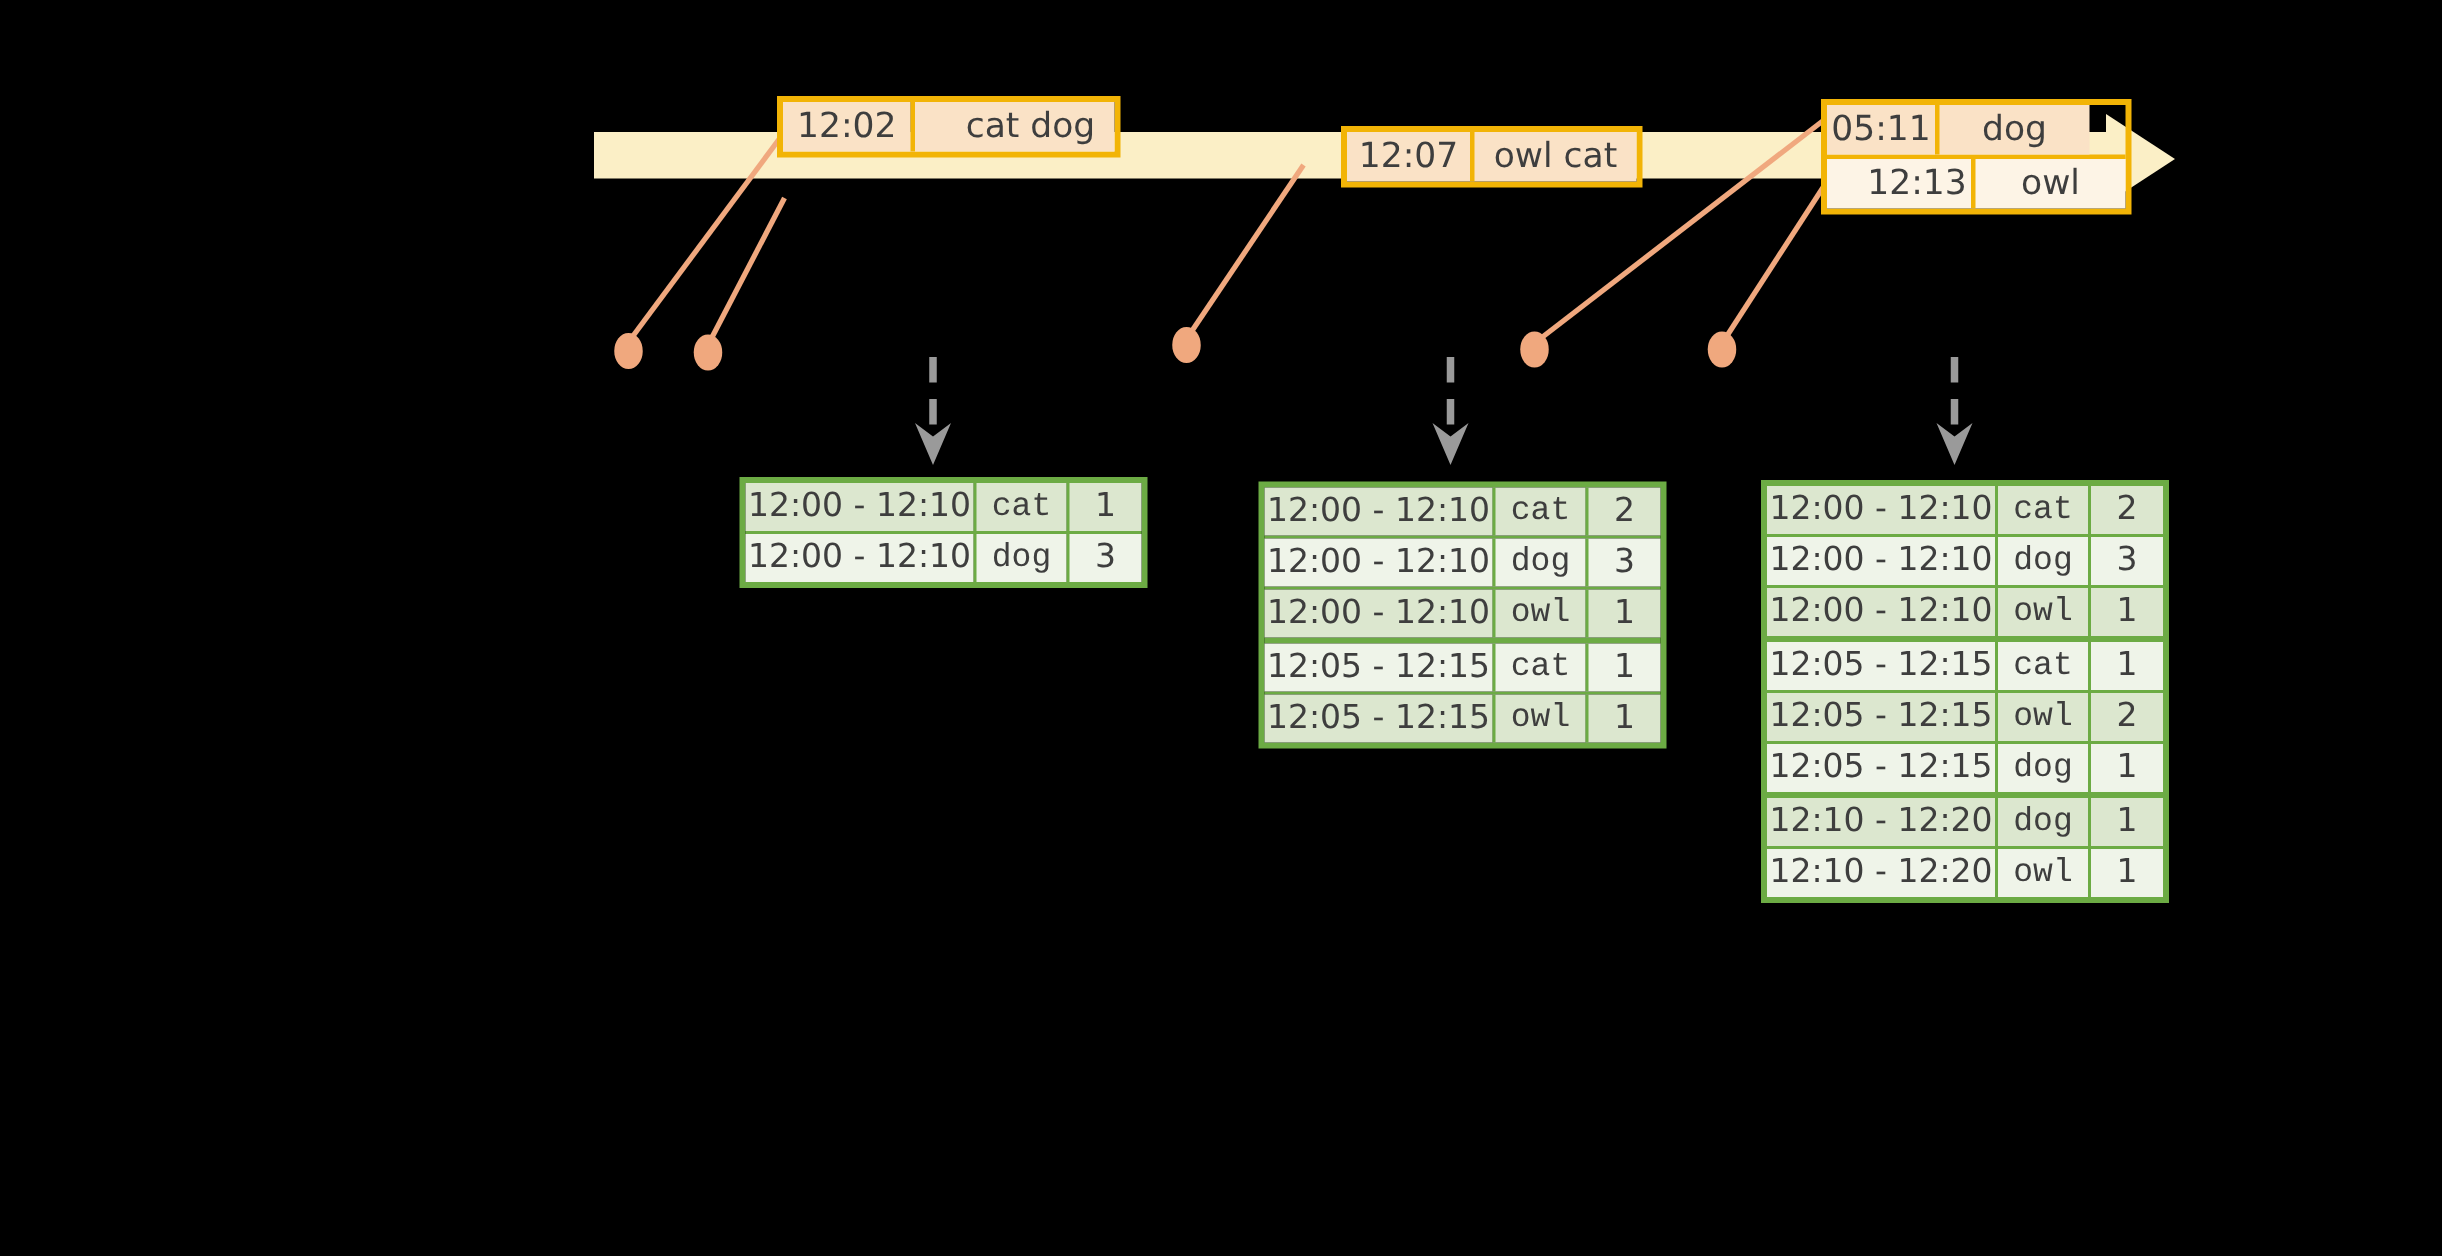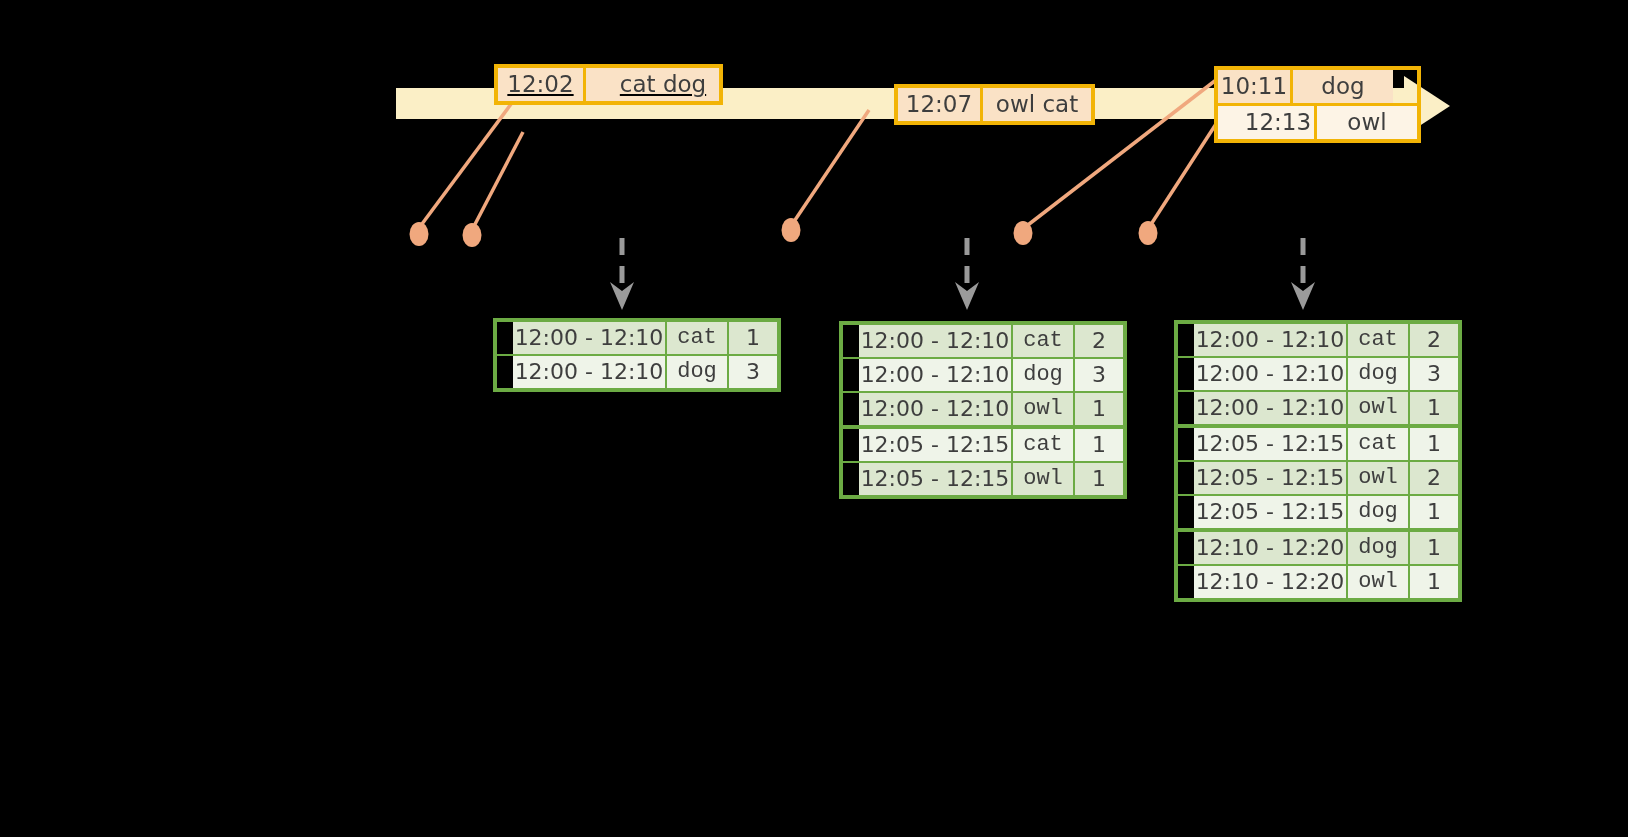--- a/index.html
+++ b/index.html
@@ -42,21 +42,21 @@
     position:absolute;z-index:3;
     border:4px solid var(--gborder);
   }
   .rrow{display:flex;}
   .rrow + .rrow{border-top:2px solid var(--gborder);}
   .rrow.group-start{border-top:4px solid var(--gborder);}
   .rcell{
     height:32px;line-height:32px;text-align:center;
     font-size:22px;color:var(--text);white-space:nowrap;
   }
-  .rcell.window{width:152px;margin-left:16px;}
+  .rcell.window{width:152px;}
   .rcell.word{width:60px;border-left:2px solid var(--gborder);font-family:Liberation Mono, monospace;}
   .rcell.count{width:48px;border-left:2px solid var(--gborder);}
   .rrow.dark .rcell{background:var(--gdark);}
   .rrow.light .rcell{background:var(--glight);}
 </style>
 </head>
 <body>
 
 <div id="canvas">
   <div id="axis-band"></div>
@@ -72,35 +72,35 @@
       <ellipse cx="791" cy="230" rx="9.5" ry="12" fill="#F0A87E"></ellipse>
       <ellipse cx="1023" cy="233" rx="9.5" ry="12" fill="#F0A87E"></ellipse>
       <ellipse cx="1148" cy="233" rx="9.5" ry="12" fill="#F0A87E"></ellipse>
       <line x1="622" y1="238" x2="622" y2="294" stroke="#9A9A9A" stroke-width="5" stroke-dasharray="17 11"></line>
       <path d="M 610 282 L 622 310 L 634 282 L 622 291 Z" fill="#9A9A9A"></path>
       <line x1="967" y1="238" x2="967" y2="294" stroke="#9A9A9A" stroke-width="5" stroke-dasharray="17 11"></line>
       <path d="M 955 282 L 967 310 L 979 282 L 967 291 Z" fill="#9A9A9A"></path>
       <line x1="1303" y1="238" x2="1303" y2="294" stroke="#9A9A9A" stroke-width="5" stroke-dasharray="17 11"></line>
       <path d="M 1291 282 L 1303 310 L 1315 282 L 1303 291 Z" fill="#9A9A9A"></path>
     </svg>
-<div class="etable" style="left: 494px; top: 64px; text-decoration: underline;">
+<div class="etable" style="left: 518px; top: 64px;">
       <div class="erow peach">
         <div class="ecell time" style="width: 85px;">12:02</div>
         <div class="ecell words" style="width: 112px; padding-left: 21px;">cat dog</div>
       </div>
     </div>
     <div class="etable" style="left: 877px; top: 84px; margin-left: 17px;">
       <div class="erow peach">
         <div class="ecell time" style="width: 82px;">12:07</div>
         <div class="ecell words" style="width: 108px;">owl cat</div>
       </div>
     </div>
     <div class="etable" style="left: 1214px; top: 66px;">
       <div class="erow peach">
-        <div class="ecell time" style="width: 72px;">10:11</div>
+        <div class="ecell time" style="width: 72px;">05:11</div>
         <div class="ecell words" style="width: 100px;">dog</div>
       </div>
       <div class="erow cream">
         <div class="ecell time" style="width: 72px; padding-left: 24px;">12:13</div>
         <div class="ecell words" style="width: 100px;">owl</div>
       </div>
     </div>
     <div class="rtable" style="left: 493px; top: 318px;">
       <div class="rrow dark">
         <div class="rcell window">12:00 - 12:10</div>

